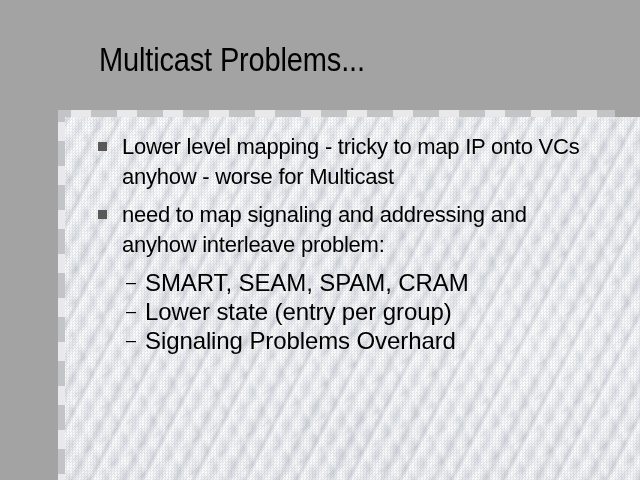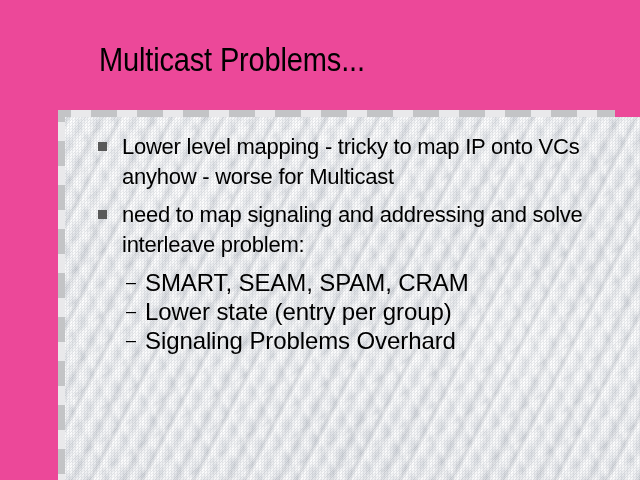--- a/index.html
+++ b/index.html
@@ -13,21 +13,21 @@
     position: relative;
     overflow: hidden;
     font-family: "Liberation Sans", sans-serif;
   }
 
   
   #slide {
     position: absolute;
     left: 0; top: 0;
     width: 640px; height: 480px;
-    background: #ec4899;
+    background: #a3a3a3;
     overflow: hidden;
   }
 
   
   #slide-title {
     position: absolute;
     left: 99px;
     top: 40px;
     width: 500px;
     height: 46px;
@@ -241,21 +241,21 @@
 
     <div id="bullet-list">
 
       <div class="bullet-item">
         <span class="bullet-marker"></span>
         <div class="bullet-text">Lower level mapping - tricky to map IP onto VCs anyhow - worse for Multicast</div>
       </div>
 
       <div class="bullet-item">
         <span class="bullet-marker"></span>
-        <div class="bullet-text">need to map signaling and addressing and solve interleave problem:</div>
+        <div class="bullet-text">need to map signaling and addressing and anyhow interleave problem:</div>
 
         <div class="sub-list">
 
           <div class="sub-item">
             <span class="sub-marker">–</span>
             <div class="sub-text">SMART, SEAM, SPAM, CRAM</div>
           </div>
 
           <div class="sub-item">
             <span class="sub-marker">–</span>

